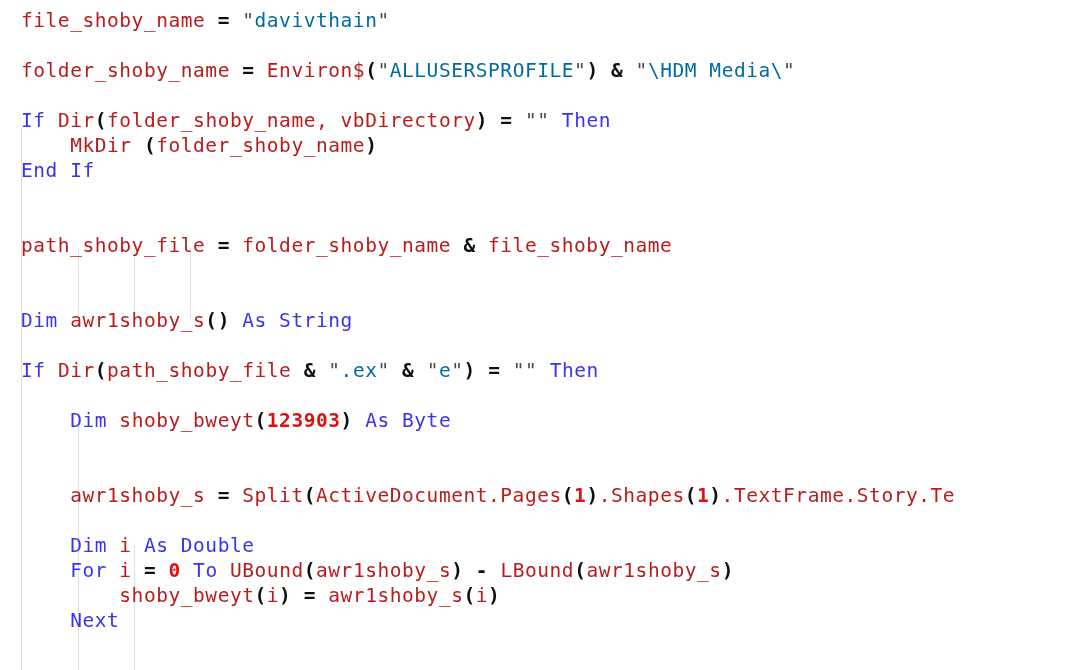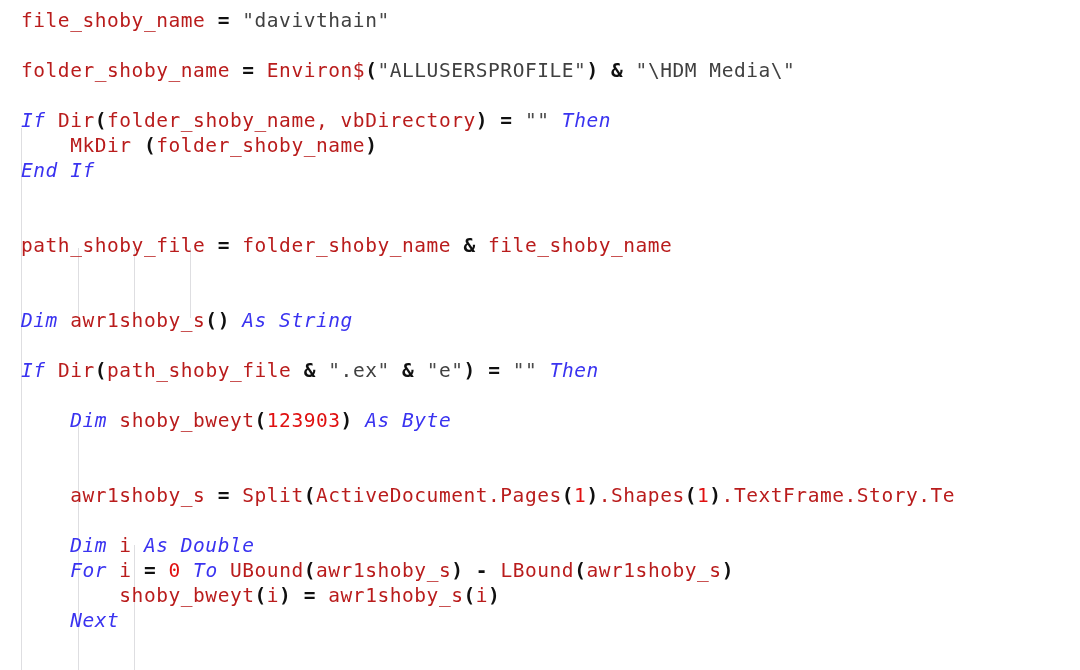--- a/index.html
+++ b/index.html
@@ -36,26 +36,26 @@
     color: #1a1a1a;
   }
   .code-line {
     height: 25px;
     white-space: pre;
     padding-left: 21px;
     overflow: visible;
   }
   
   .tok-plain    { color: #b91c1c; }
-  .tok-keyword  { color: #3a33f0; font-style: italic; }
+  .tok-keyword  { color: #3a33f0; }
   .tok-op       { color: #101010; font-weight: bold; }
   .tok-punct    { color: #101010; font-weight: bold; }
   .tok-quote    { color: #4a4a4a; }
-  .tok-string   { color: #404040; }
-  .tok-number   { color: #e01010; font-weight: normal; }
+  .tok-string   { color: #0369a1; }
+  .tok-number   { color: #e01010; font-weight: bold; }
 </style>
 </head>
 <body>
 
 <div id="code-surface">
   <div id="indent-guides">
       <div class="indent-guide" style="left: 21px; top: 128px; height: 542px; background: rgb(216, 216, 220);"></div>
       <div class="indent-guide" style="left: 78px; top: 248px; height: 70px; background: rgb(216, 216, 220);"></div>
       <div class="indent-guide" style="left: 134px; top: 248px; height: 70px; background: rgb(216, 216, 220);"></div>
       <div class="indent-guide" style="left: 190px; top: 248px; height: 70px; background: rgb(216, 216, 220);"></div>

